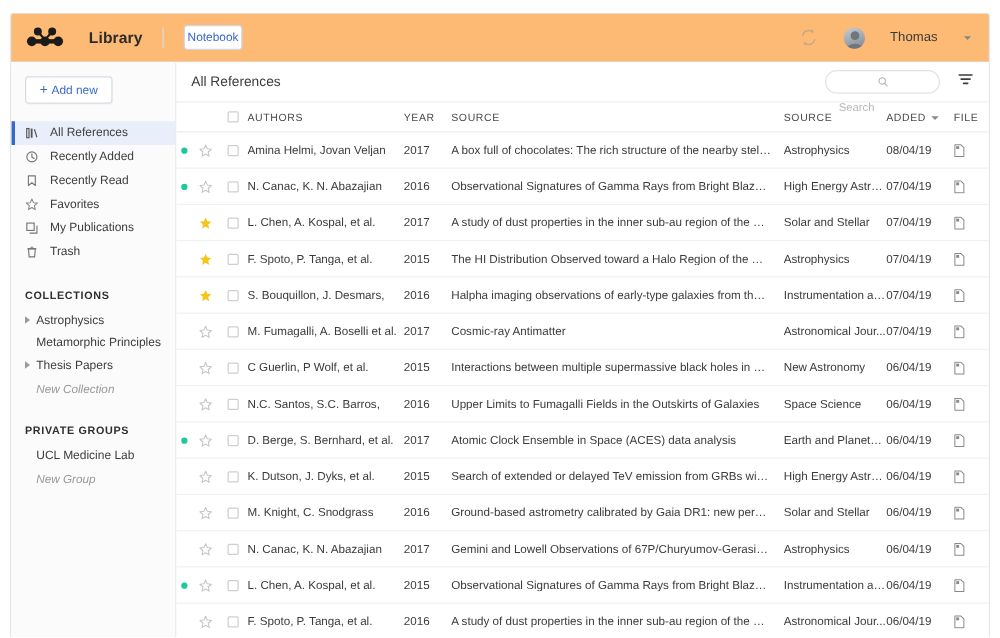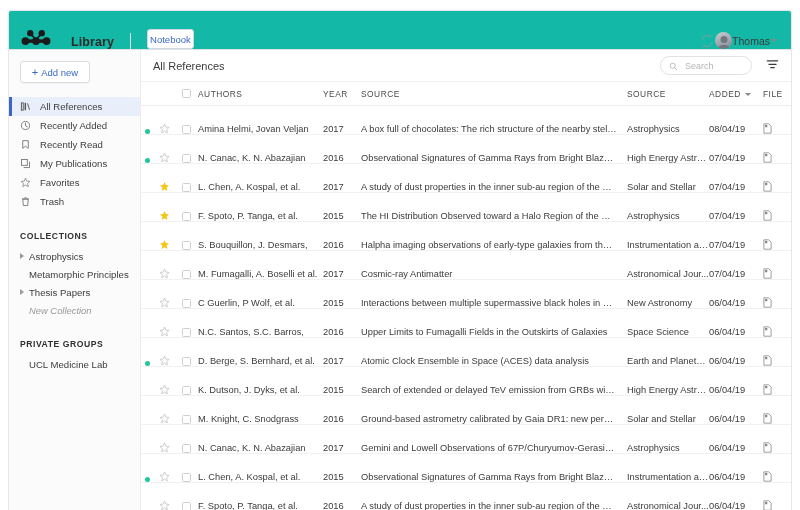--- a/index.html
+++ b/index.html
@@ -15,26 +15,26 @@
     width: 800px; height: 510px;
     background: #ffffff;
     overflow: hidden;
   }
 
   
   .topbar {
     position: absolute;
     left: 8px; top: 10px; right: 8px;
     height: 40px;
-    background: #14b8a6;
+    background: #fdba74;
     border: 1px solid #e6e6e6;
     border-bottom: 1px solid #e3e3e3;
     border-radius: 3px 3px 0 0;
     display: flex;
-    align-items: flex-end;
+    align-items: center;
     box-shadow: 0 1px 2px rgba(0,0,0,0.05);
   }
   .logo {
     margin-left: 12px;
     width: 30px; height: 22px;
     display: flex; align-items: center; justify-content: center;
   }
   .nav-title {
     margin-left: 20px;
     font-size: 12.5px;
@@ -57,21 +57,21 @@
     font-size: 9.5px;
     color: #3a68c8;
     background: #fff;
     cursor: pointer;
   }
   .topbar-right {
     margin-left: auto;
     margin-right: 14px;
     display: flex;
     align-items: center;
-    gap: 0;
+    gap: 20px;
   }
   .sync-icon { width: 16px; height: 16px; cursor: pointer; opacity: .55; }
   .avatar {
     width: 17px; height: 17px; border-radius: 50%;
     background: linear-gradient(160deg,#c9cdd3 0%, #9ca3ab 60%, #7f868e 100%);
     position: relative; overflow: hidden;
   }
   .avatar::after{
     content:""; position:absolute; left:50%; top:22%;
     width:7px; height:7px; border-radius:50%;
@@ -202,20 +202,21 @@
     margin-left: auto;
     display: flex; align-items: center; gap: 14px;
   }
   .search-box {
     width: 92px; height: 19px;
     border: 1px solid #e2e2e2;
     border-radius: 10px;
     display: flex; align-items: center;
     padding: 0 8px; gap: 5px;
     background: #fff;
+    flex-direction: column;
   }
   .search-box input {
     border: none; outline: none;
     font-size: 9px; color: #555;
     width: 100%;
     background: transparent;
     font-family: "Liberation Sans", sans-serif;
   }
   .search-box input::placeholder { color: #b5b5b5; }
   .filter-icon { cursor: pointer; }
@@ -225,21 +226,21 @@
   .thead {
     display: flex; align-items: center;
     height: 24px;
     border-bottom: 1px solid #ededed;
     font-size: 8.4px;
     font-weight: 400;
     letter-spacing: 0.5px;
     color: #4a4a4a;
   }
   .row {
-    display: flex; align-items: flex-end;
+    display: flex; align-items: center;
     height: 29px;
     border-bottom: 1px solid #f1f1f1;
     font-size: 9.3px;
     color: #3b3b3b;
   }
   .c-dot   { flex: 0 0 13px; display: flex; justify-content: center; align-items:center; }
   .c-star  { flex: 0 0 20px; display: flex; justify-content: center; align-items:center; }
   .c-check { flex: 0 0 24px; display: flex; justify-content: center; align-items:center; }
   .c-auth  { flex: 0 0 125px; padding-right: 6px; overflow: hidden; white-space: nowrap; }
   .c-year  { flex: 0 0 38px; }
@@ -348,34 +349,34 @@
             <svg viewBox="0 0 12 12" width="11" height="11">
               <path d="M3 1.8 H9 V10.2 L6 7.8 L3 10.2 Z" fill="none" stroke="#777" stroke-width="1" stroke-linejoin="round"></path>
             </svg>
           </span>
           <span>Recently Read</span>
         </div>
 
         <div class="nav-item">
           <span class="nav-ico">
             <svg viewBox="0 0 12 12" width="11" height="11">
+              <path d="M6 1.3 L7.4 4.5 L10.8 4.8 L8.2 7.1 L9 10.5 L6 8.7 L3 10.5 L3.8 7.1 L1.2 4.8 L4.6 4.5 Z" fill="none" stroke="#888" stroke-width="0.9" stroke-linejoin="round"></path>
+            </svg>
+          </span>
+          <span>Favorites</span>
+        </div>
+
+        <div class="nav-item">
+          <span class="nav-ico">
+            <svg viewBox="0 0 12 12" width="11" height="11">
               <rect x="1.6" y="1.6" width="6.4" height="6.4" fill="none" stroke="#777" stroke-width="1"></rect>
               <path d="M4 10.4 H10.4 V4" fill="none" stroke="#777" stroke-width="1"></path>
             </svg>
           </span>
           <span>My Publications</span>
-        </div>
-
-        <div class="nav-item">
-          <span class="nav-ico">
-            <svg viewBox="0 0 12 12" width="11" height="11">
-              <path d="M6 1.3 L7.4 4.5 L10.8 4.8 L8.2 7.1 L9 10.5 L6 8.7 L3 10.5 L3.8 7.1 L1.2 4.8 L4.6 4.5 Z" fill="none" stroke="#888" stroke-width="0.9" stroke-linejoin="round"></path>
-            </svg>
-          </span>
-          <span>Favorites</span>
         </div>
 
         <div class="nav-item">
           <span class="nav-ico">
             <svg viewBox="0 0 12 12" width="11" height="11">
               <path d="M3 3.4 H9 L8.4 10.4 H3.6 Z" fill="none" stroke="#777" stroke-width="1" stroke-linejoin="round"></path>
               <path d="M2.2 3.2 H9.8" stroke="#777" stroke-width="1"></path>
               <path d="M4.8 2 H7.2" stroke="#777" stroke-width="1"></path>
             </svg>
           </span>
@@ -400,20 +401,21 @@
       </div>
       <div class="coll-new">New Collection</div>
 
       <div class="section-head">PRIVATE GROUPS</div>
       <div class="sect-gap"></div>
 
       <div class="coll-item">
         <span class="tri blank"></span>
         <span>UCL Medicine Lab</span>
       </div>
+      <div class="coll-new">New Group</div>
     </div>
 
     <div class="main">
 
       <div class="main-header">
         <div class="main-title">All References</div>
         <div class="main-header-right">
           <div class="search-box">
             <span>
               <svg viewBox="0 0 12 12" width="9" height="9">

